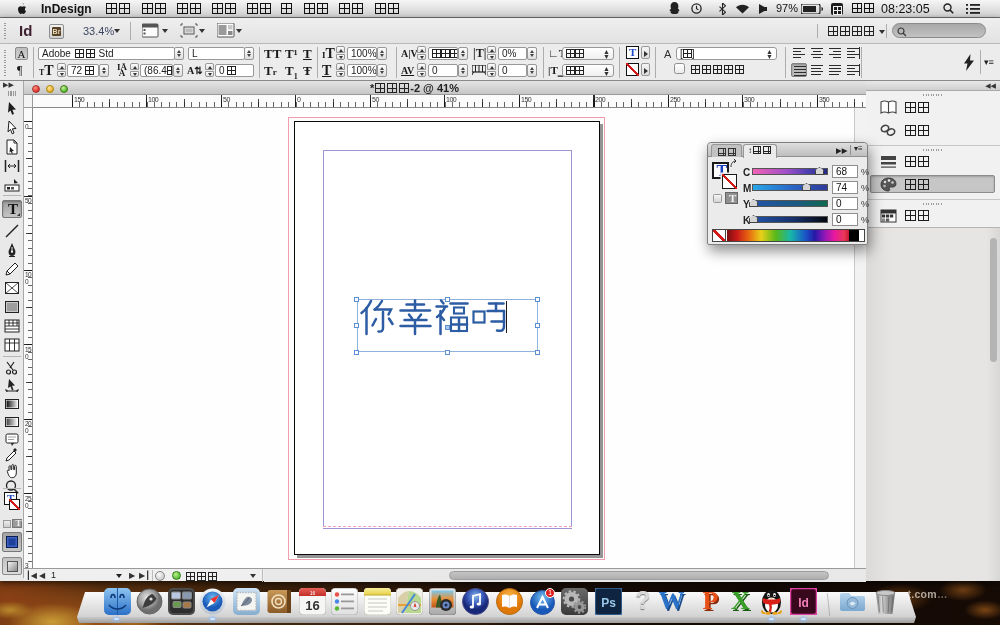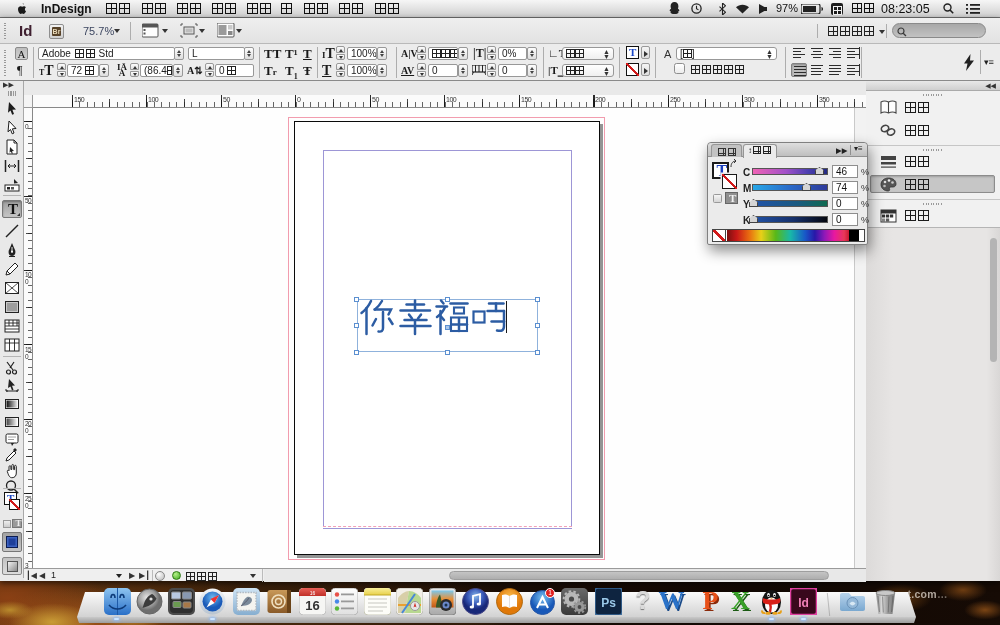--- a/index.html
+++ b/index.html
@@ -149,21 +149,21 @@
 </div>
 
 <div id="appwin" class="ab">
 
 <div id="appbar" class="ab">
  <div class="handle" style="left:4px;top:5px;height:16px"></div>
  <span class="ab" style="left:19px;top:4px;font-size:15px;font-weight:bold;color:#3f2030;letter-spacing:0">Id</span>
  <span class="ab" style="left:49px;top:5.5px;width:15px;height:15px;border:1px solid #8e8e8e;border-radius:2px;background:linear-gradient(#f2f2f2,#cfcfcf)">
         <span style="position:absolute;left:2px;top:2px;width:9px;height:9px;background:#574228;border-radius:1px;color:#e8d9b8;font-size:7px;font-weight:bold;line-height:9px;text-align:center">Br</span>
       </span>
- <span class="ab" style="left:83px;top:7px;font-size:11px;color:#3c4660">75.7%</span>
+ <span class="ab" style="left:83px;top:7px;font-size:11px;color:#3c4660">33.4%</span>
  <span class="tdn ab" style="left:114px;top:11px"></span>
  <div class="vsep" style="left:130px;top:4px;height:18px"></div>
  <svg class="ab" style="left:142px;top:5px" width="17" height="15" viewBox="0 0 17 15">
         <rect x="0" y="1" width="16" height="13" rx="1" fill="#fdfdfd" stroke="#555"></rect>
         <rect x="0" y="1" width="16" height="3.5" fill="#555"></rect>
         <rect x="1.5" y="6" width="2" height="2" fill="#555"></rect>
         <rect x="1.5" y="9.5" width="2" height="2" fill="#555"></rect>
       </svg>
  <span class="tdn ab" style="left:162px;top:11px"></span>
  <svg class="ab" style="left:180px;top:5px" width="18" height="15" viewBox="0 0 18 15">
@@ -464,20 +464,26 @@
       </span>
  <span class="ab" style="left:2px;top:451px;width:20px;height:20px;background:linear-gradient(#a2a2a2,#c6c6c6);border:1px solid #777;border-radius:2px">
         <i style="position:absolute;left:3px;top:3px;width:12px;height:12px;background:#1e3f9a;border:1px solid #0c1c50;box-shadow:inset 0 0 0 1.5px #3c62c0"></i>
       </span>
  <span class="ab" style="left:2px;top:476px;width:20px;height:18px;background:linear-gradient(#c2c2c2,#dcdcdc);border:1px solid #888;border-radius:2px">
         <i style="position:absolute;left:3.5px;top:2.5px;width:11px;height:11px;background:linear-gradient(135deg,#f2f2f2,#8a8a8a);border:1px solid #555"></i>
       </span>
 </div>
 
 <div id="docwin" class="ab">
+ <div id="dtitle" class="ab">
+  <span class="tl" style="left:8px;background:radial-gradient(circle at 35% 30%,#ff9a8a,#e33a2e 60%,#b02015);border:.5px solid #a33"></span>
+  <span class="tl" style="left:22px;background:radial-gradient(circle at 35% 30%,#ffe9a0,#efb53a 60%,#c78d1c);border:.5px solid #a80"></span>
+  <span class="tl" style="left:36px;background:radial-gradient(circle at 35% 30%,#c8f0a0,#5fc43a 60%,#3d9a20);border:.5px solid #471"></span>
+  <span class="ab" style="left:346px;top:1px;font-size:11px;color:#222;font-weight:bold">*<span class="zi z10"></span><span class="zi z10"></span><span class="zi z10"></span>-2 @ 41%</span>
+ </div>
  <div id="ruler" class="ab" style="background-image:
   repeating-linear-gradient(90deg,rgba(20,20,20,.9) 0,rgba(20,20,20,.9) 1px,transparent 1px,transparent 74.5px),
   repeating-linear-gradient(90deg,rgba(30,30,30,.8) 0,rgba(30,30,30,.8) 1px,transparent 1px,transparent 37.25px),
   repeating-linear-gradient(90deg,rgba(50,50,50,.75) 0,rgba(50,50,50,.75) 1px,transparent 1px,transparent 7.45px);
   background-size:100% 12px,100% 8px,100% 5px;background-position:47.5px 100%,47.5px 100%,47.5px 100%;background-repeat:no-repeat">
   <span class="rn" style="left:50px">150</span>
         <span class="rn" style="left:124px">100</span>
         <span class="rn" style="left:199px">50</span>
         <span class="rn" style="left:273px">0</span>
         <span class="rn" style="left:348px">50</span>
@@ -656,21 +662,21 @@
       <path d="M1 8C1 4 3 2 6 2M6 2l-2-2M6 2L4 4" stroke="#333" fill="none"></path>
     </svg>
  <span class="ab" style="left:5px;top:51px;width:9px;height:9px;background:linear-gradient(#f5f5f5,#d5d5d5);border:1px solid #999;border-radius:1.5px"></span>
  <span class="ab" style="left:17px;top:49px;width:13px;height:12px;background:#8f8f8f;border:1px solid #666">
       <b style="position:absolute;left:3px;top:-1.5px;font-family:'Liberation Serif',serif;font-size:11px;color:#f2f2f2">T</b>
     </span>
 
  <span class="cmyklab" style="left:35px;top:24px">C</span>
  <div class="slider" style="left:44px;top:25px;width:76px;background:linear-gradient(90deg,#ef63b5,#a050c8 45%,#4a3fb0 75%,#232a80)"></div>
  <span class="knob" style="left:107px;top:24px"></span>
- <span class="cmykfld" style="left:124px;top:22px">46</span>
+ <span class="cmykfld" style="left:124px;top:22px">68</span>
     <span class="pct" style="left:153px;top:24px">%</span>
  <span class="cmyklab" style="left:35px;top:40px">M</span>
  <div class="slider" style="left:44px;top:41px;width:76px;background:linear-gradient(90deg,#28a8e8,#2a6ac8 50%,#2f3a9a)"></div>
  <span class="knob" style="left:94px;top:40px"></span>
  <span class="cmykfld" style="left:124px;top:38px">74</span>
     <span class="pct" style="left:153px;top:40px">%</span>
  <span class="cmyklab" style="left:35px;top:56px">Y</span>
  <div class="slider" style="left:44px;top:57px;width:76px;background:linear-gradient(90deg,#2253a8,#1a5a80 60%,#0e6a50)"></div>
  <span class="knob" style="left:41px;top:56px"></span>
  <span class="cmykfld" style="left:124px;top:54px">0</span>

